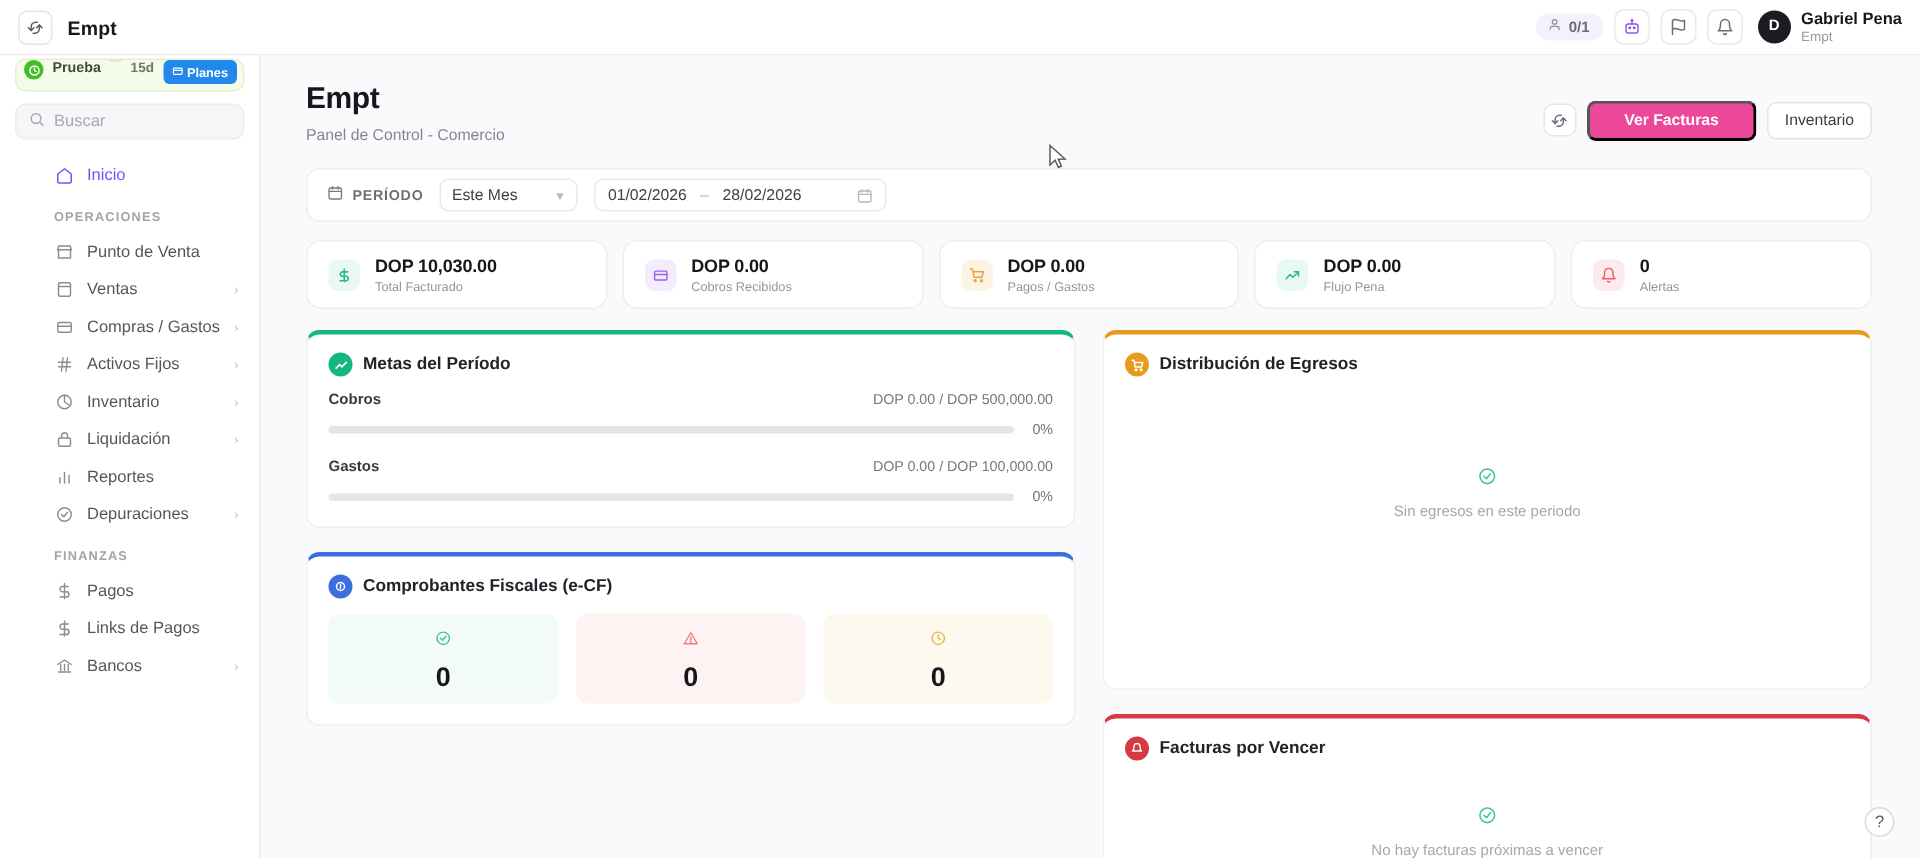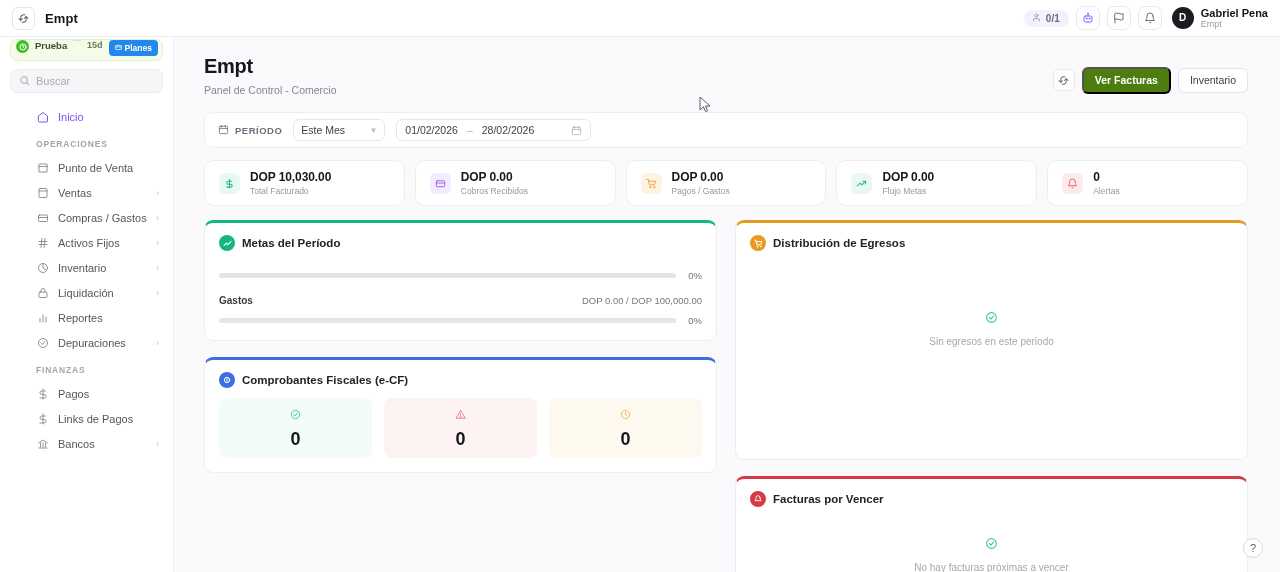--- a/index.html
+++ b/index.html
@@ -129,22 +129,22 @@
   }
   .page-head { display: flex; align-items: flex-start; }
   .page-title { font-size: 20px; font-weight: 700; color: #16161d; letter-spacing: -.3px; }
   .page-sub { font-size: 10.5px; color: #86868f; margin-top: 6px; }
   .head-actions { margin-left: auto; display: flex; align-items: center; gap: 7px; padding-top: 12px; }
   .btn-ico {
     width: 22px; height: 22px; border: 1px solid #e6e6ec; border-radius: 6px; background: #fff;
     display: flex; align-items: center; justify-content: center; color: #6d6d79;
   }
   .btn-primary {
-    background: #4d7c0f; color: #fff; border-radius: 6px;
-    font-size: 10.5px; font-weight: 600; padding: 5px 11px; line-height: 1.2;
+    background: #ec4899; color: #fff; border-radius: 6px;
+    font-size: 10.5px; font-weight: 600; padding: 5px 23px; line-height: 1.2;
   }
   .btn-outline {
     background: #fff; color: #3c3c46; border: 1px solid #e3e3ea; border-radius: 6px;
     font-size: 10.5px; font-weight: 500; padding: 5px 11px; line-height: 1.2;
   }
 
   
   .filter-bar {
     margin-top: 16px; background: #fff; border: 1px solid #edeef2; border-radius: 9px;
     height: 36px; display: flex; align-items: center; padding: 0 13px; gap: 11px;
@@ -556,21 +556,21 @@
         </div>
         <div class="stat">
           <div class="stat-ico" style="background:#e8f8f2;color:#2fb98a;">
             <svg width="11" height="11" viewBox="0 0 24 24" fill="none" stroke="currentColor" stroke-width="2.3" stroke-linecap="round" stroke-linejoin="round">
               <polyline points="3 17 9 11 13 15 21 7"></polyline>
                 <polyline points="15 7 21 7 21 13"></polyline>
             </svg>
           </div>
           <div>
             <div class="stat-val">DOP 0.00</div>
-            <div class="stat-lbl">Flujo Metas</div>
+            <div class="stat-lbl">Flujo Pena</div>
           </div>
         </div>
         <div class="stat">
           <div class="stat-ico" style="background:#fdeaed;color:#ee5a6a;">
             <svg width="11" height="11" viewBox="0 0 24 24" fill="none" stroke="currentColor" stroke-width="2.1" stroke-linecap="round" stroke-linejoin="round">
               <path d="M18 8A6 6 0 0 0 6 8c0 7-3 9-3 9h18s-3-2-3-9"></path>
                 <path d="M13.73 21a2 2 0 0 1-3.46 0"></path>
             </svg>
           </div>
           <div>
@@ -588,20 +588,24 @@
             <div class="panel-head">
               <span class="panel-ico" style="background:#14b87e;">
                 <svg width="9" height="9" viewBox="0 0 24 24" fill="none" stroke="#fff" stroke-width="3" stroke-linecap="round" stroke-linejoin="round">
                   <polyline points="3 17 9 11 13 15 21 7"></polyline>
                 </svg>
               </span>
               <span class="panel-title">Metas del Período</span>
             </div>
             <div class="panel-body">
               <div class="goal">
+                <div class="goal-row">
+                  <span class="goal-name">Cobros</span>
+                  <span class="goal-amt">DOP 0.00 / DOP 500,000.00</span>
+                </div>
                 <div class="bar-row">
                   <div class="bar">
                       <span style="width:0%"></span>
                     </div>
                   <span class="bar-pct">0%</span>
                 </div>
               </div>
               <div class="goal">
                 <div class="goal-row">
                   <span class="goal-name">Gastos</span>

